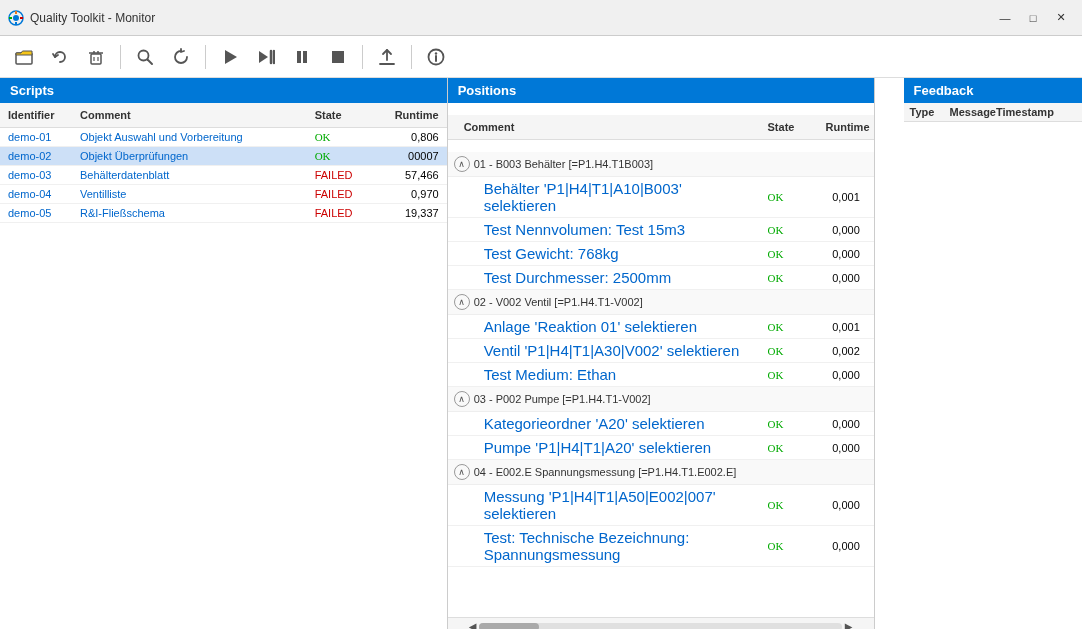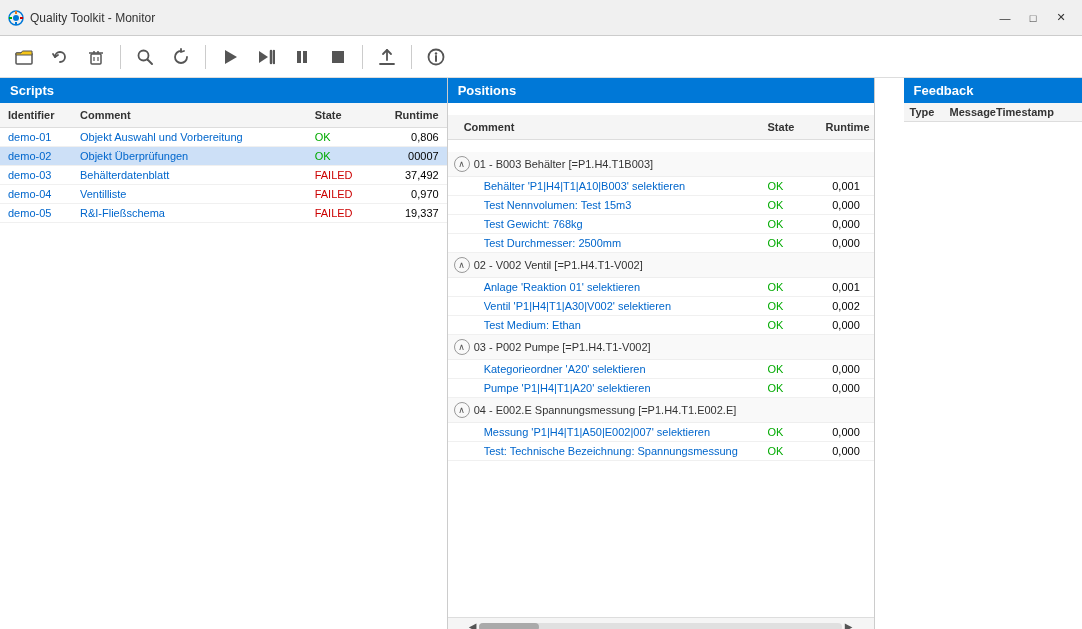--- a/index.html
+++ b/index.html
@@ -123,21 +123,21 @@
     .script-row {
       display: flex;
       align-items: center;
       border-bottom: 1px solid #f0f0f0;
       cursor: pointer;
     }
     .script-row.selected { background: #cde0f7; }
 
     .id-cell { font-size: 11px; }
     .comment-cell { font-size: 11px; }
-    .state-ok { color: #00aa00; font-size: 11px; }
+    .state-ok { color: #00aa00; font-size: 11px; font-family: Liberation Serif, serif; }
     .state-failed { color: #cc0000; font-size: 11px; }
     .runtime-cell { font-size: 11px; text-align: right; }
 
     
     .positions-body {
       flex: 1;
       overflow-y: auto;
     }
     .pos-group-header {
       display: flex;
@@ -160,21 +160,21 @@
       font-size: 9px;
       color: #555;
       flex-shrink: 0;
     }
     .pos-row {
       display: flex;
       align-items: center;
       border-bottom: 1px solid #f0f0f0;
       padding-left: 28px;
     }
-    .pos-col-comment { flex: 1; padding: 3px 8px; font-size: 11px; color: #0066cc; }
+    .pos-col-comment { flex: 1; padding: 3px 8px; font-size: 15px; color: #0066cc; }
     .pos-col-state { width: 55px; padding: 3px 4px; font-size: 11px; }
     .pos-col-runtime { width: 55px; padding: 3px 4px; font-size: 11px; text-align: center; }
 
     .pos-table-header {
       display: flex;
       background: #f5f5f5;
       border-bottom: 1px solid #ddd;
       padding: 3px 0;
       padding-left: 28px;
     }
@@ -353,21 +353,21 @@
         <div class="script-row selected">
           <div class="scripts-col-id id-cell color-blue">demo-02</div>
           <div class="scripts-col-comment comment-cell color-blue">Objekt Überprüfungen</div>
           <div class="scripts-col-state state-ok">OK</div>
           <div class="scripts-col-runtime runtime-cell">00007</div>
         </div>
         <div class="script-row">
           <div class="scripts-col-id id-cell color-blue">demo-03</div>
           <div class="scripts-col-comment comment-cell color-blue">Behälterdatenblatt</div>
           <div class="scripts-col-state state-failed">FAILED</div>
-          <div class="scripts-col-runtime runtime-cell">37,492</div>
+          <div class="scripts-col-runtime runtime-cell">57,466</div>
         </div>
         <div class="script-row">
           <div class="scripts-col-id id-cell color-blue">demo-04</div>
           <div class="scripts-col-comment comment-cell color-blue">Ventilliste</div>
           <div class="scripts-col-state state-failed">FAILED</div>
           <div class="scripts-col-runtime runtime-cell">0,970</div>
         </div>
         <div class="script-row">
           <div class="scripts-col-id id-cell color-blue">demo-05</div>
           <div class="scripts-col-comment comment-cell color-blue">R&amp;I-Fließschema</div>

